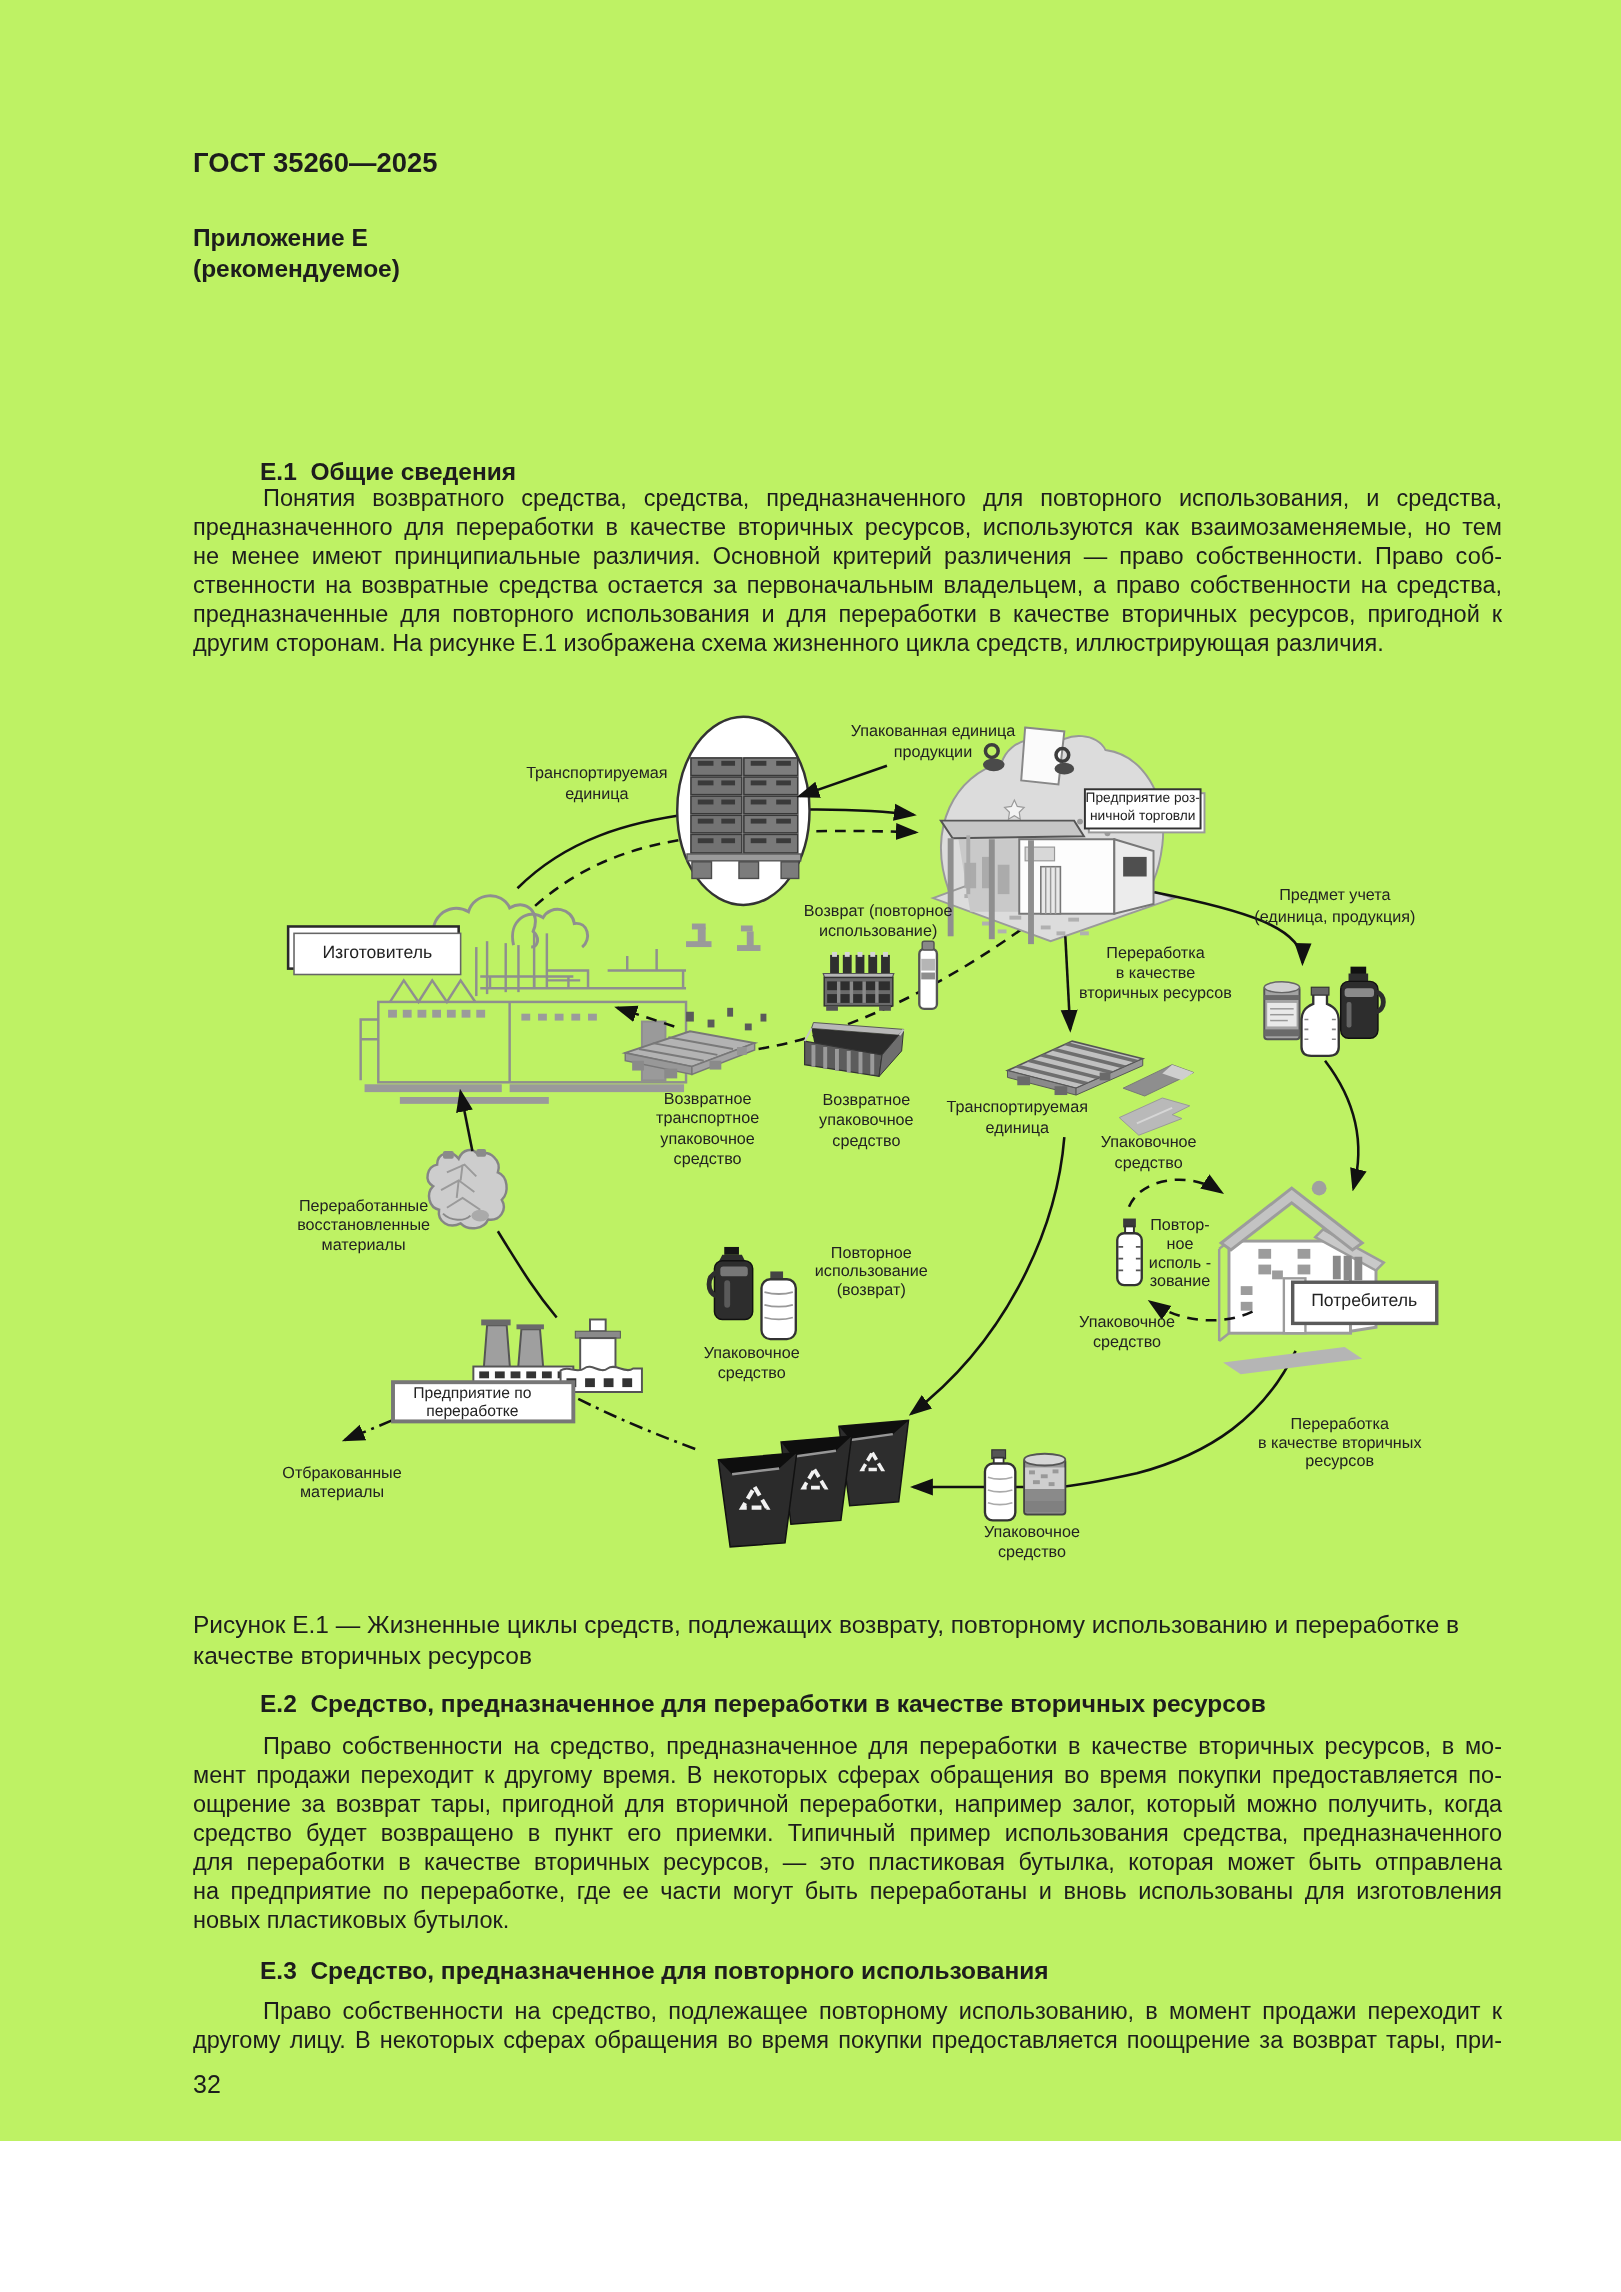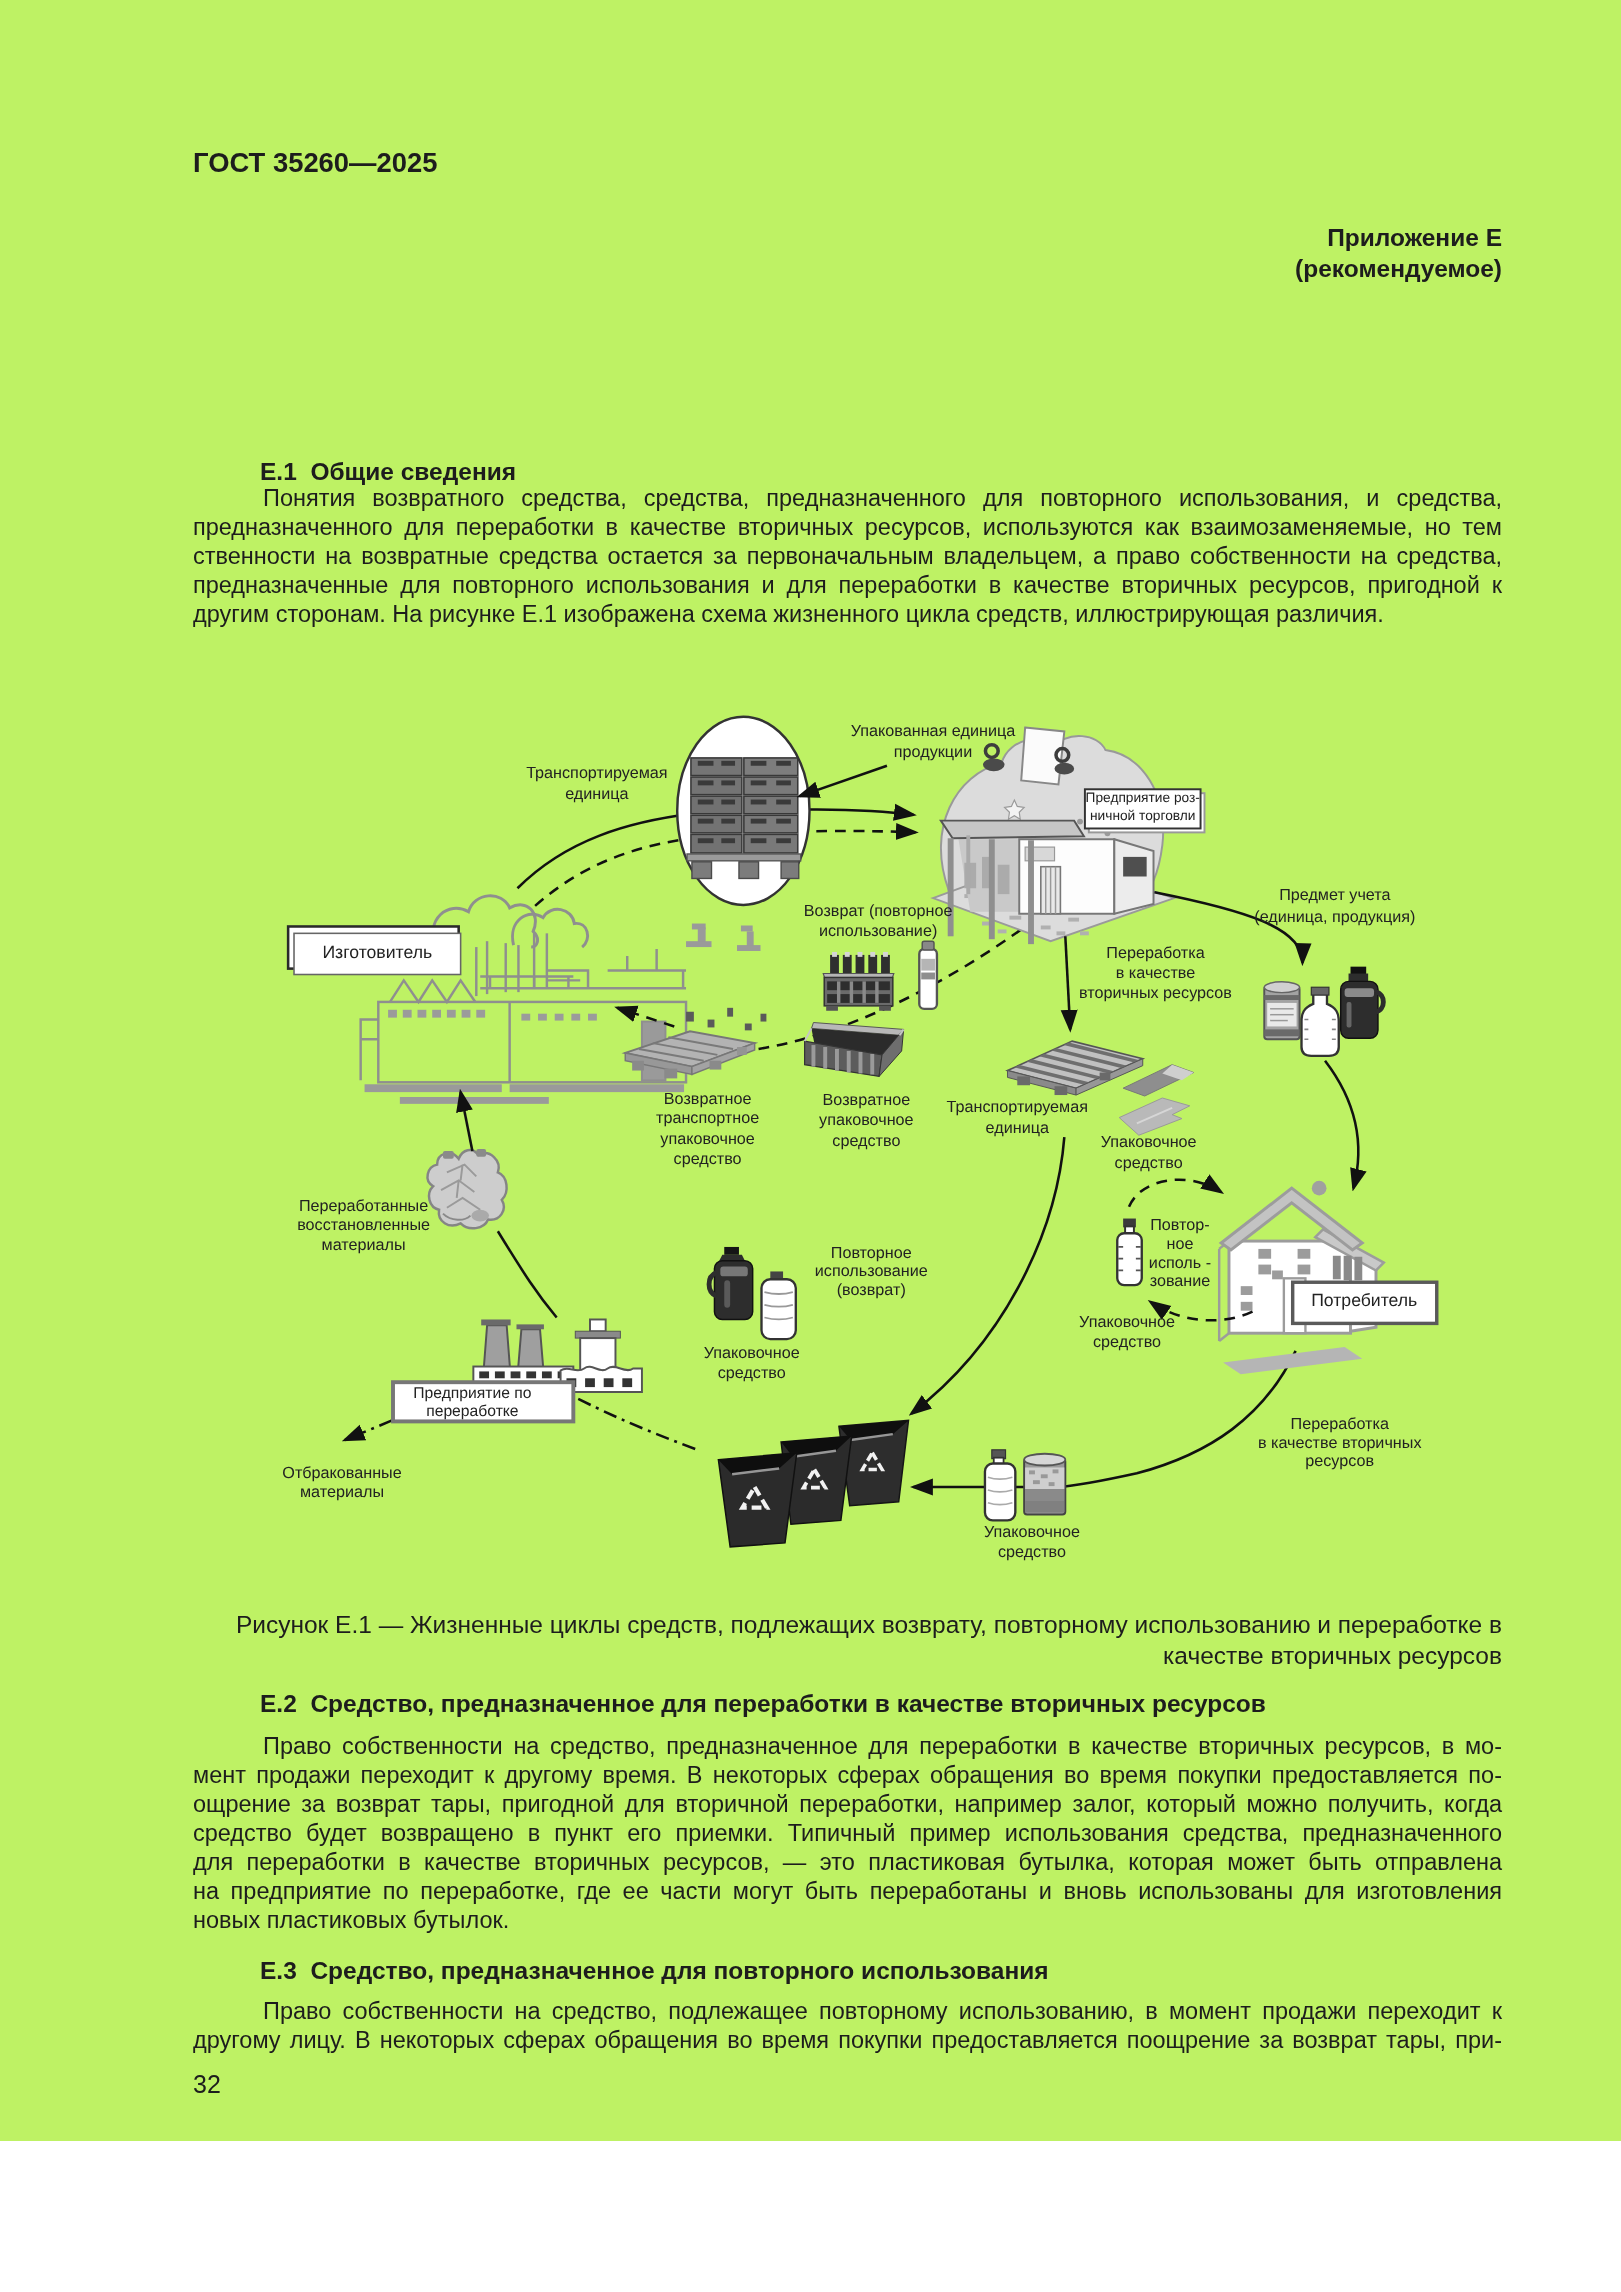--- a/index.html
+++ b/index.html
@@ -5,36 +5,37 @@
 html,body{margin:0;padding:0;background:#fff}
 *{-webkit-font-smoothing:antialiased}
 svg text{text-rendering:geometricPrecision}
 .page{position:relative;width:1621px;height:2141px;background:#bef264;overflow:hidden;
   font-family:Liberation Sans, sans-serif;color:#1d1d1d;}
 .abs{position:absolute}
 .col{left:193px;width:1309px}
 .b{font-weight:bold}
 .body24{font-size:23.5px;line-height:29px}
 .jl{text-align:justify;text-align-last:justify}
-.ctr{text-align:right}
+.ctr{text-align:left}
 </style>
 </head>
 <body>
 <div class="page">
 
   <div class="abs b" style="left:193px;top:146px;font-size:27.4px;line-height:33px">ГОСТ 35260—2025</div>
 
   <div class="abs col ctr b" style="top:222px;font-size:24.5px;line-height:31px">Приложение Е<br>(рекомендуемое)</div>
 
 
   <div class="abs b" style="left:260px;top:457px;font-size:24.5px;line-height:29px">Е.1&nbsp;&nbsp;Общие сведения</div>
 
   <div class="abs col body24" style="top:484px">
     <div class="jl" style="text-indent:70px">Понятия возвратного средства, средства, предназначенного для повторного использования, и средства,</div>
     <div class="jl">предназначенного для переработки в качестве вторичных ресурсов, используются как взаимозаменяемые, но тем</div>
+    <div class="jl">не менее имеют принципиальные различия. Основной критерий различения — право собственности. Право соб-</div>
     <div class="jl">ственности на возвратные средства остается за первоначальным владельцем, а право собственности на средства,</div>
     <div class="jl">предназначенные для повторного использования и для переработки в качестве вторичных ресурсов, пригодной к</div>
     <div>другим сторонам. На рисунке Е.1 изображена схема жизненного цикла средств, иллюстрирующая различия.</div>
   </div>
 
   <div class="abs col ctr" style="top:1609px;font-size:24.5px;line-height:31px">Рисунок Е.1 — Жизненные циклы средств, подлежащих возврату, повторному использованию и переработке в<br>качестве вторичных ресурсов</div>
 
   <div class="abs b" style="left:260px;top:1689px;font-size:24.5px;line-height:29px">Е.2&nbsp;&nbsp;Средство, предназначенное для переработки в качестве вторичных ресурсов</div>
 
   <div class="abs col body24" style="top:1732px">

